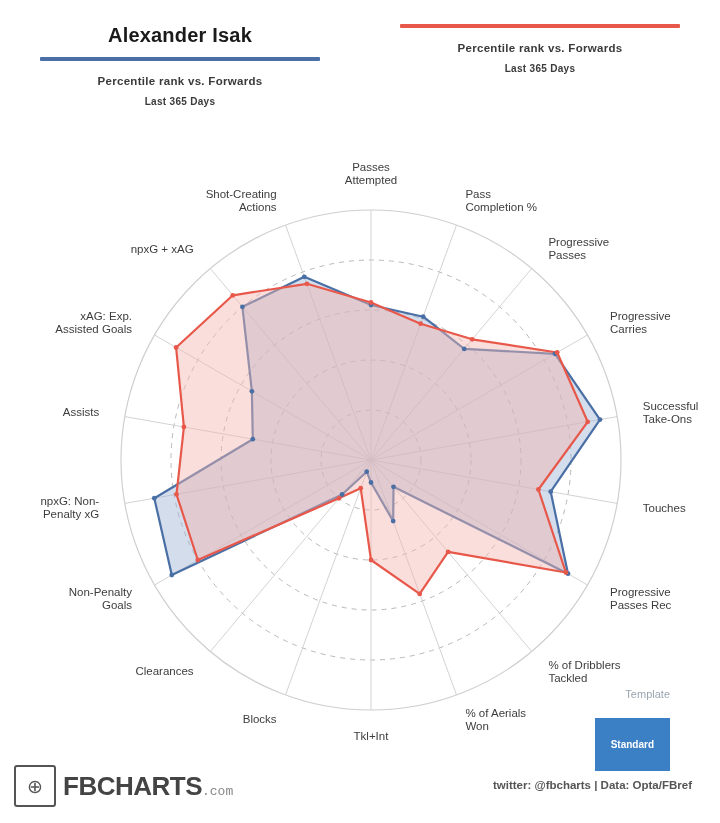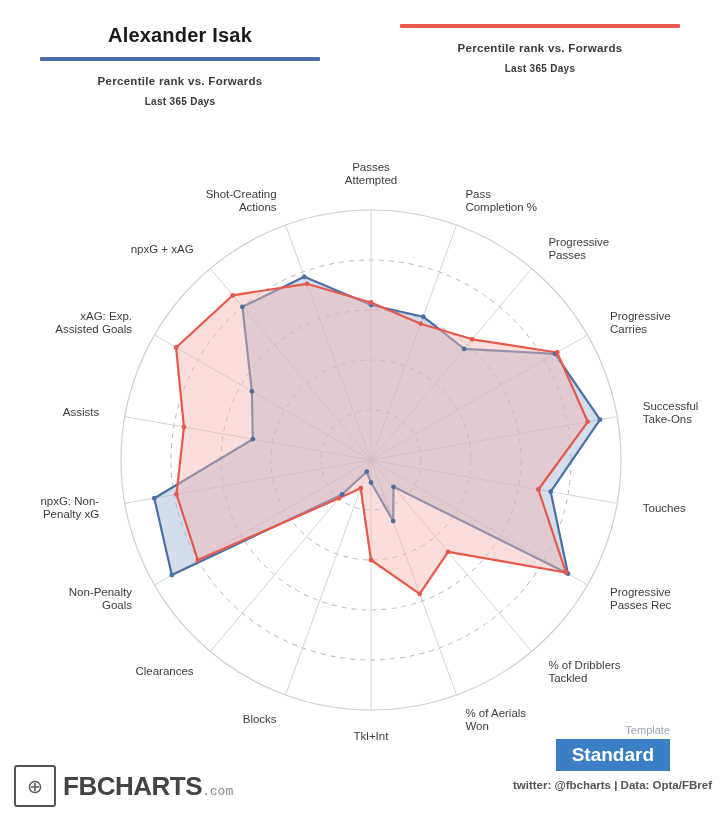--- a/index.html
+++ b/index.html
@@ -116,43 +116,43 @@
   }
   .logo-suffix {
     font-size: 13px;
     color: #888;
     font-weight: normal;
     letter-spacing: 0px;
     font-family: Liberation Mono, monospace;
   }
   .credit {
     position: absolute;
-    right: 8px;
+    right: 28px;
     top: 18px;
     font-size: 11.5px;
     color: #555;
     font-weight: bold;
   }
   .template-box {
     position: absolute;
     right: 14px;
     bottom: 52px;
     text-align: right;
   }
   .template-label {
     font-size: 11px;
     color: #9aa6b2;
-    margin-bottom: 3px;
+    margin-bottom: 18px;
   }
   .template-btn {
     background: #3b7fc4;
     color: #ffffff;
-    font-size: 19px;
-    font-weight: bold;
-    padding: 5px 16px;
+    font-size: 10px;
+    font-weight: bold;
+    padding: 21px 16px;
     display: inline-block;
     border: none;
     cursor: pointer;
   }
 </style>
 </head>
 <body>
 
 <div class="page">
 

